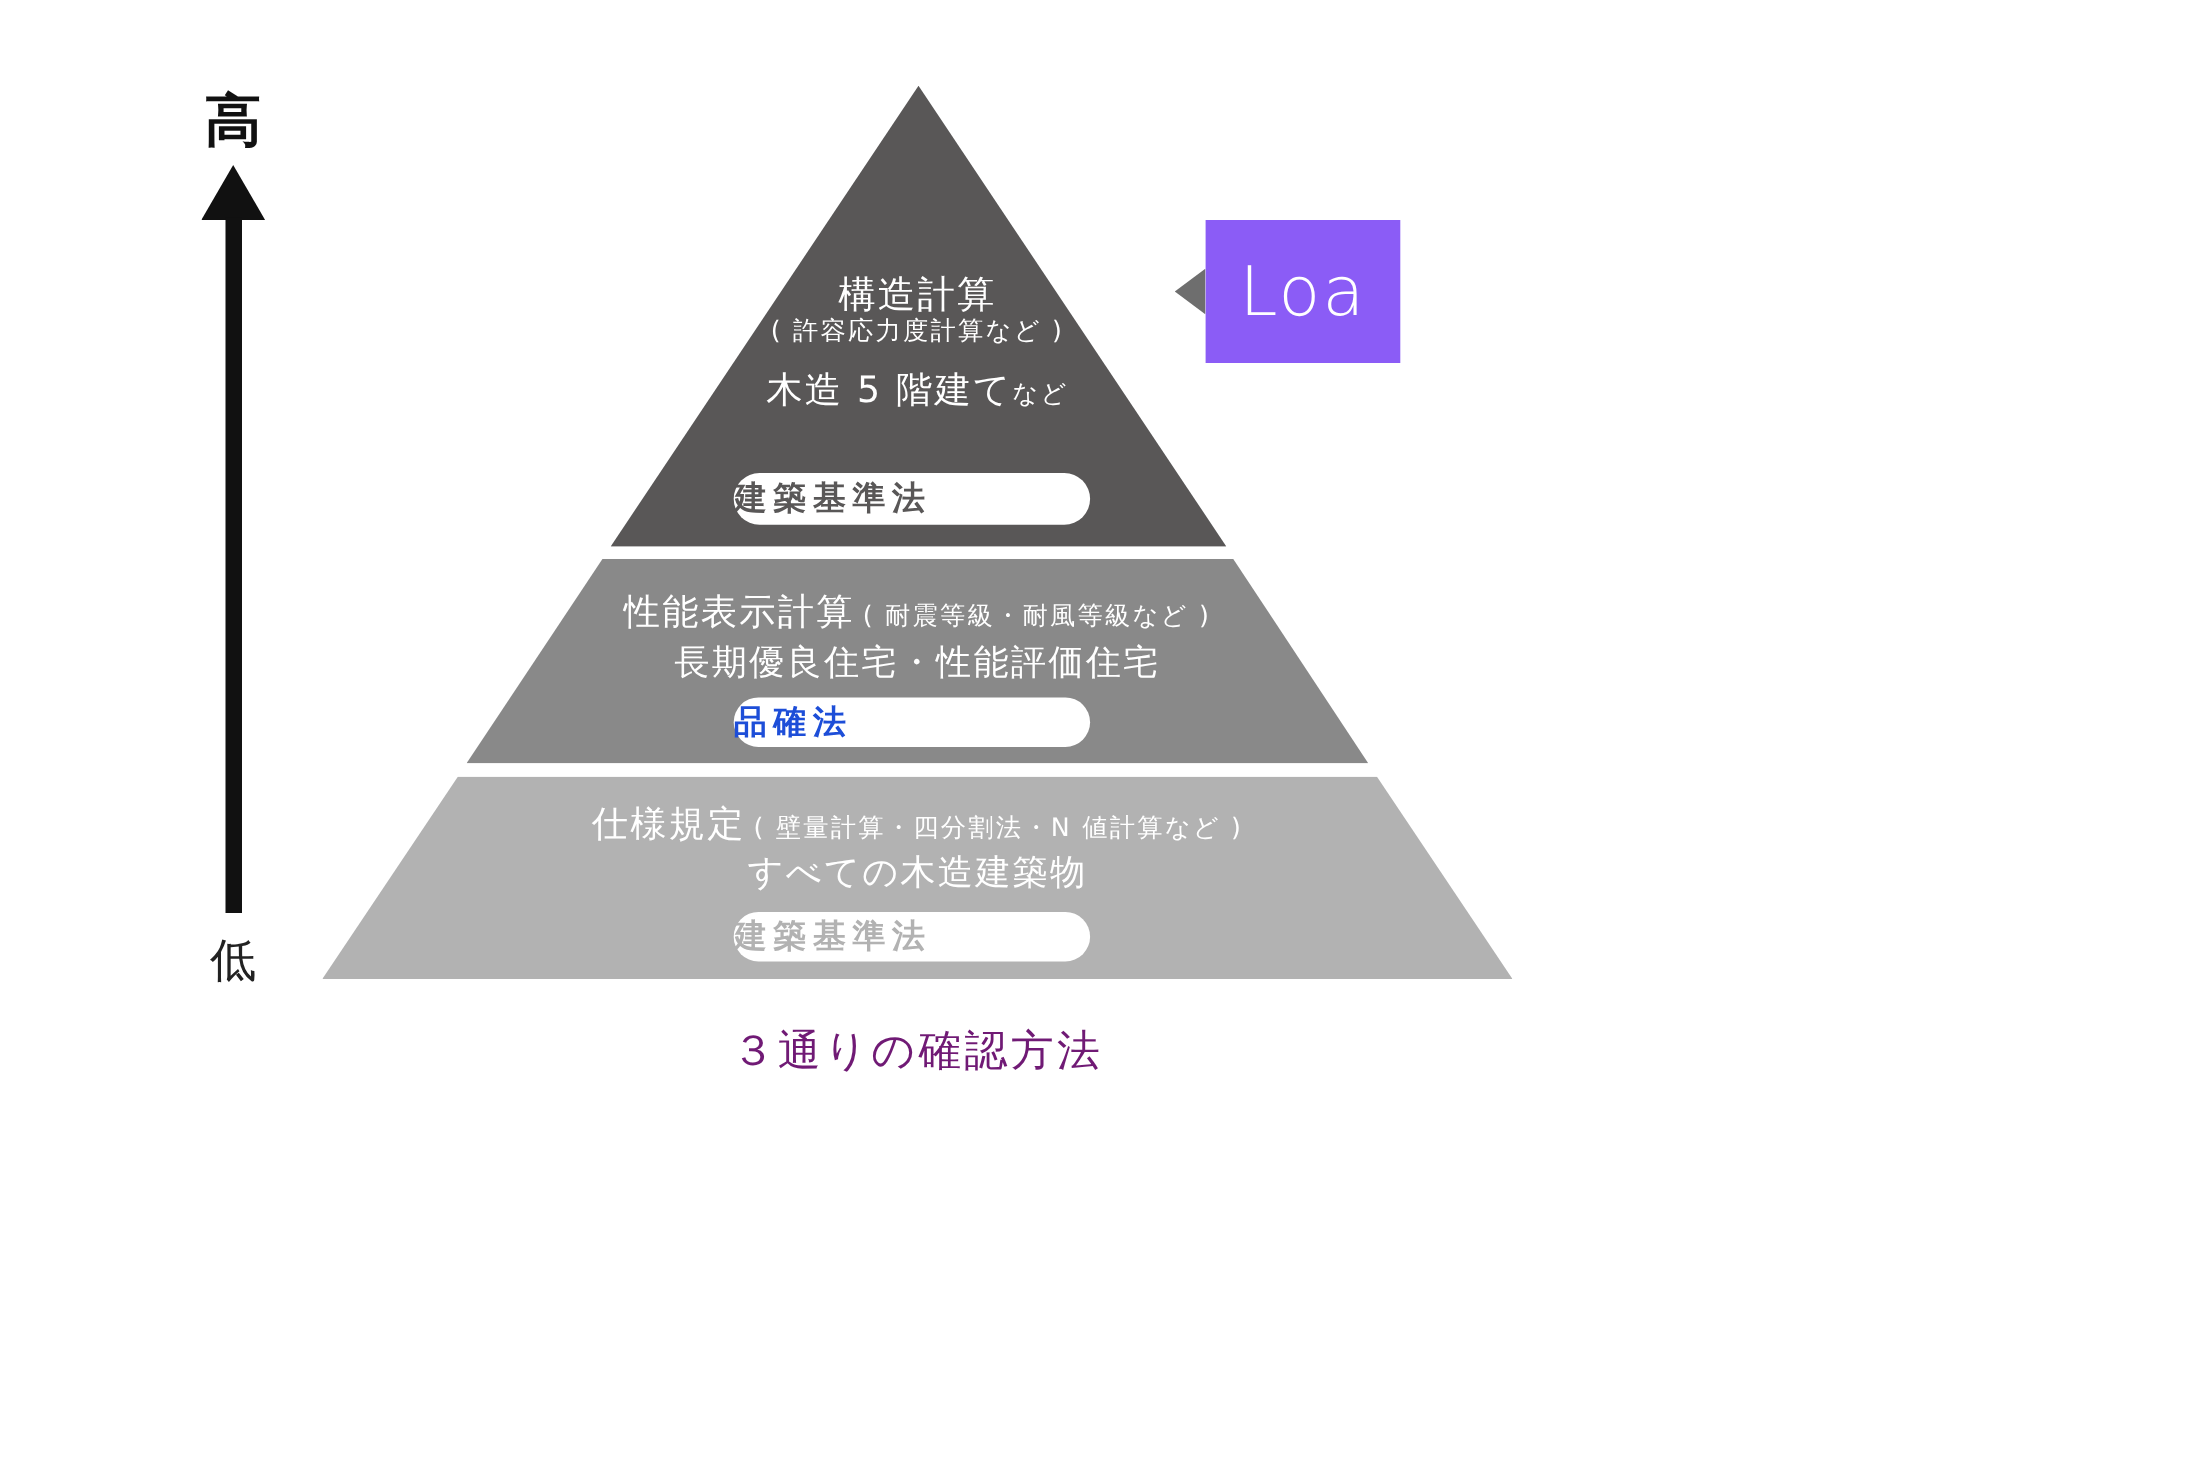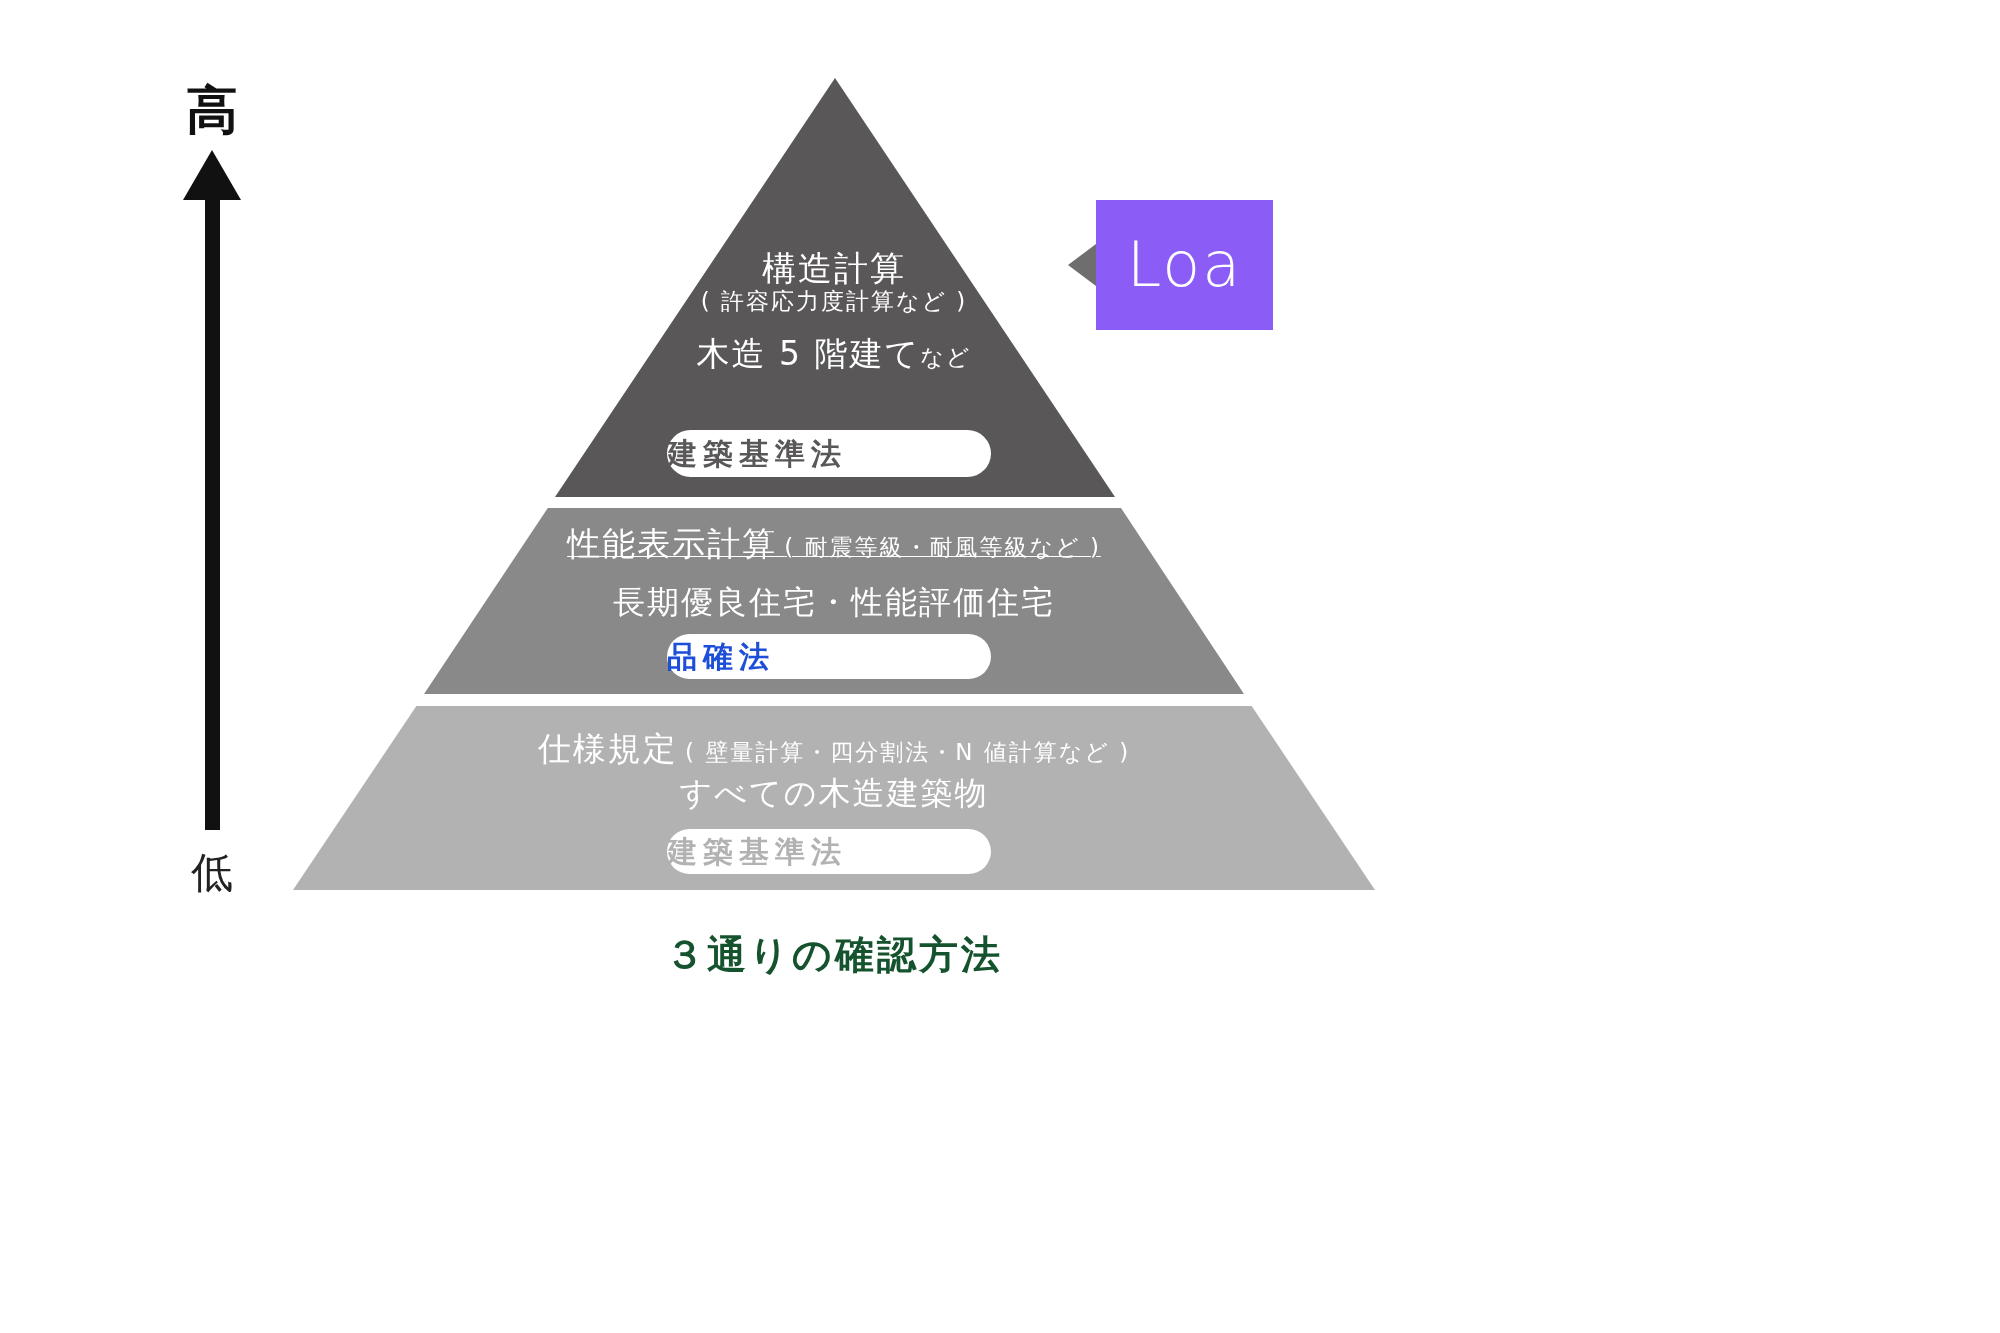--- a/index.html
+++ b/index.html
@@ -54,21 +54,21 @@
     position:absolute; left:0; width:1082px;
     text-align:center; color:#ffffff; line-height:1.2;
     letter-spacing:2px; white-space:nowrap;
   }
   .big   { font-size:33px; }
   .small { font-size:23px; }
 
   .t1-title  { top:170px; font-size:34px; }
   .t1-paren  { top:210px; font-size:23px; }
   .t1-scope  { top:256px; }
-  .t2-line1  { top:446px;text-decoration:underline; }
+  .t2-line1  { top:458px; }
   .t2-line2  { top:505px; font-size:32px; }
   .t3-line1  { top:651px; }
   .t3-line2  { top:696px; font-size:32px; }
 
   .pill {
     position:absolute; left:374px; width:324px; height:47px;
     background:#ffffff; border-radius:24px;
     display:flex; align-items:center; justify-content:flex-start;
   }
   .pill span {
@@ -93,21 +93,21 @@
     display:flex; align-items:center; justify-content:center;
   }
   .callout-label {
     color:#ffffff; font-size:62px; font-weight:300; line-height:1;
     letter-spacing:2px;
   }
 
   
   .caption {
     position:absolute; left:293px; top:928px; width:1082px;
-    text-align:center; font-size:39px; font-weight:700; color:#14532d;
+    text-align:center; font-size:39px; font-weight:400; color:#701a75;
     letter-spacing:3px;
   }
 </style>
 </head>
 <body>
 
 <div class="canvas">
 
   <div class="axis-high">高</div>
   <div class="arrow-head"></div>

